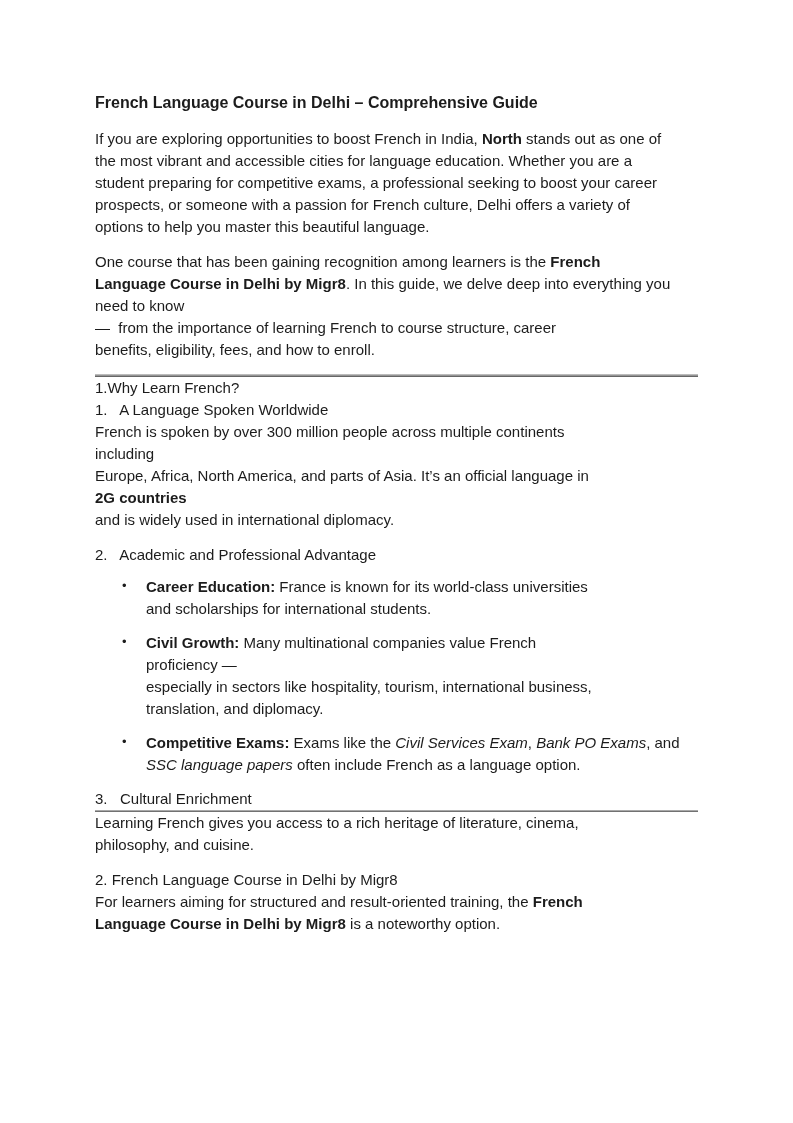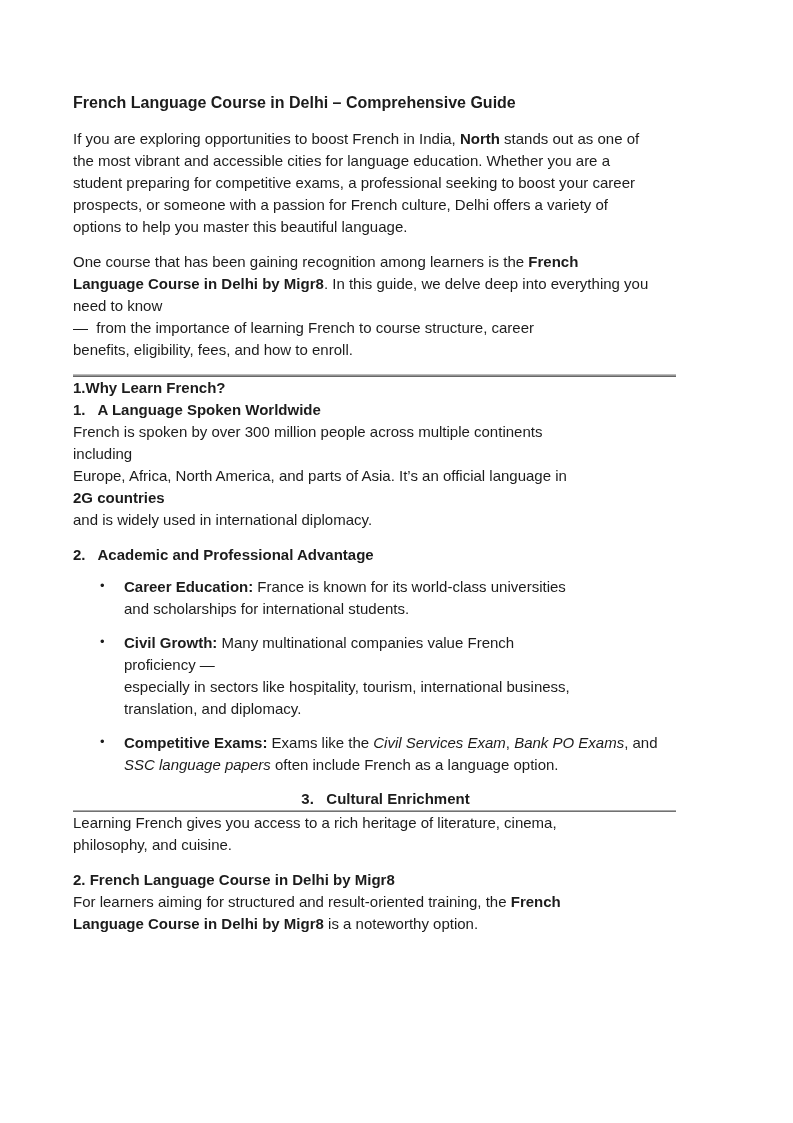--- a/index.html
+++ b/index.html
@@ -13,21 +13,21 @@
     overflow: hidden;
     color: #1c1c1c;
     font-family: "Liberation Sans", sans-serif;
     font-size: 15px;
     line-height: 22px;
   }
   .page {
     box-sizing: border-box;
     width: 793px;
     height: 1123px;
-    padding: 92px 95px 0 73px;
+    padding: 92px 95px 0 95px;
     background: #ffffff;
   }
   .doc-title {
     margin: 0 0 14px 0;
     font-size: 16px;
     font-weight: bold;
     line-height: 22px;
     white-space: pre-wrap;
   }
   p.body {
@@ -43,28 +43,28 @@
     background: linear-gradient(180deg, #cfcfcf 0%, #9b9b9b 45%, #4f4f4f 100%);
   }
   .hrule.thin {
     height: 2px;
     margin: 0 0 0 0;
     background: linear-gradient(180deg, #c4c4c4 0%, #565656 100%);
   }
   h2.sec {
     margin: 0;
     font-size: 15px;
-    font-weight: bold;
+    font-weight: normal;
     line-height: 22px;
     white-space: pre-wrap;
   }
   .h-why      { margin: 37px 0 12px 0; }
   .h-sub1     { margin: 12px 0 11px 0; }
   .h-sub2     { margin: 8px 0 10px 0; }
-  .h-sub3     { margin: 4px 0 0 0; text-align: center; }
+  .h-sub3     { margin: 4px 0 0 0; }
   .h-migr8    { margin: 52px 0 12px 0; }
   .p-bridge   { margin-bottom: 12px; }
   .p-cultural { margin-top: 8px; margin-bottom: 0; }
   .p-migr8    { margin-top: 8px; margin-bottom: 0; }
   ul.bullets {
     list-style: none;
     margin: 10px 0 12px 0;
     padding: 0;
   }
   ul.bullets li {

